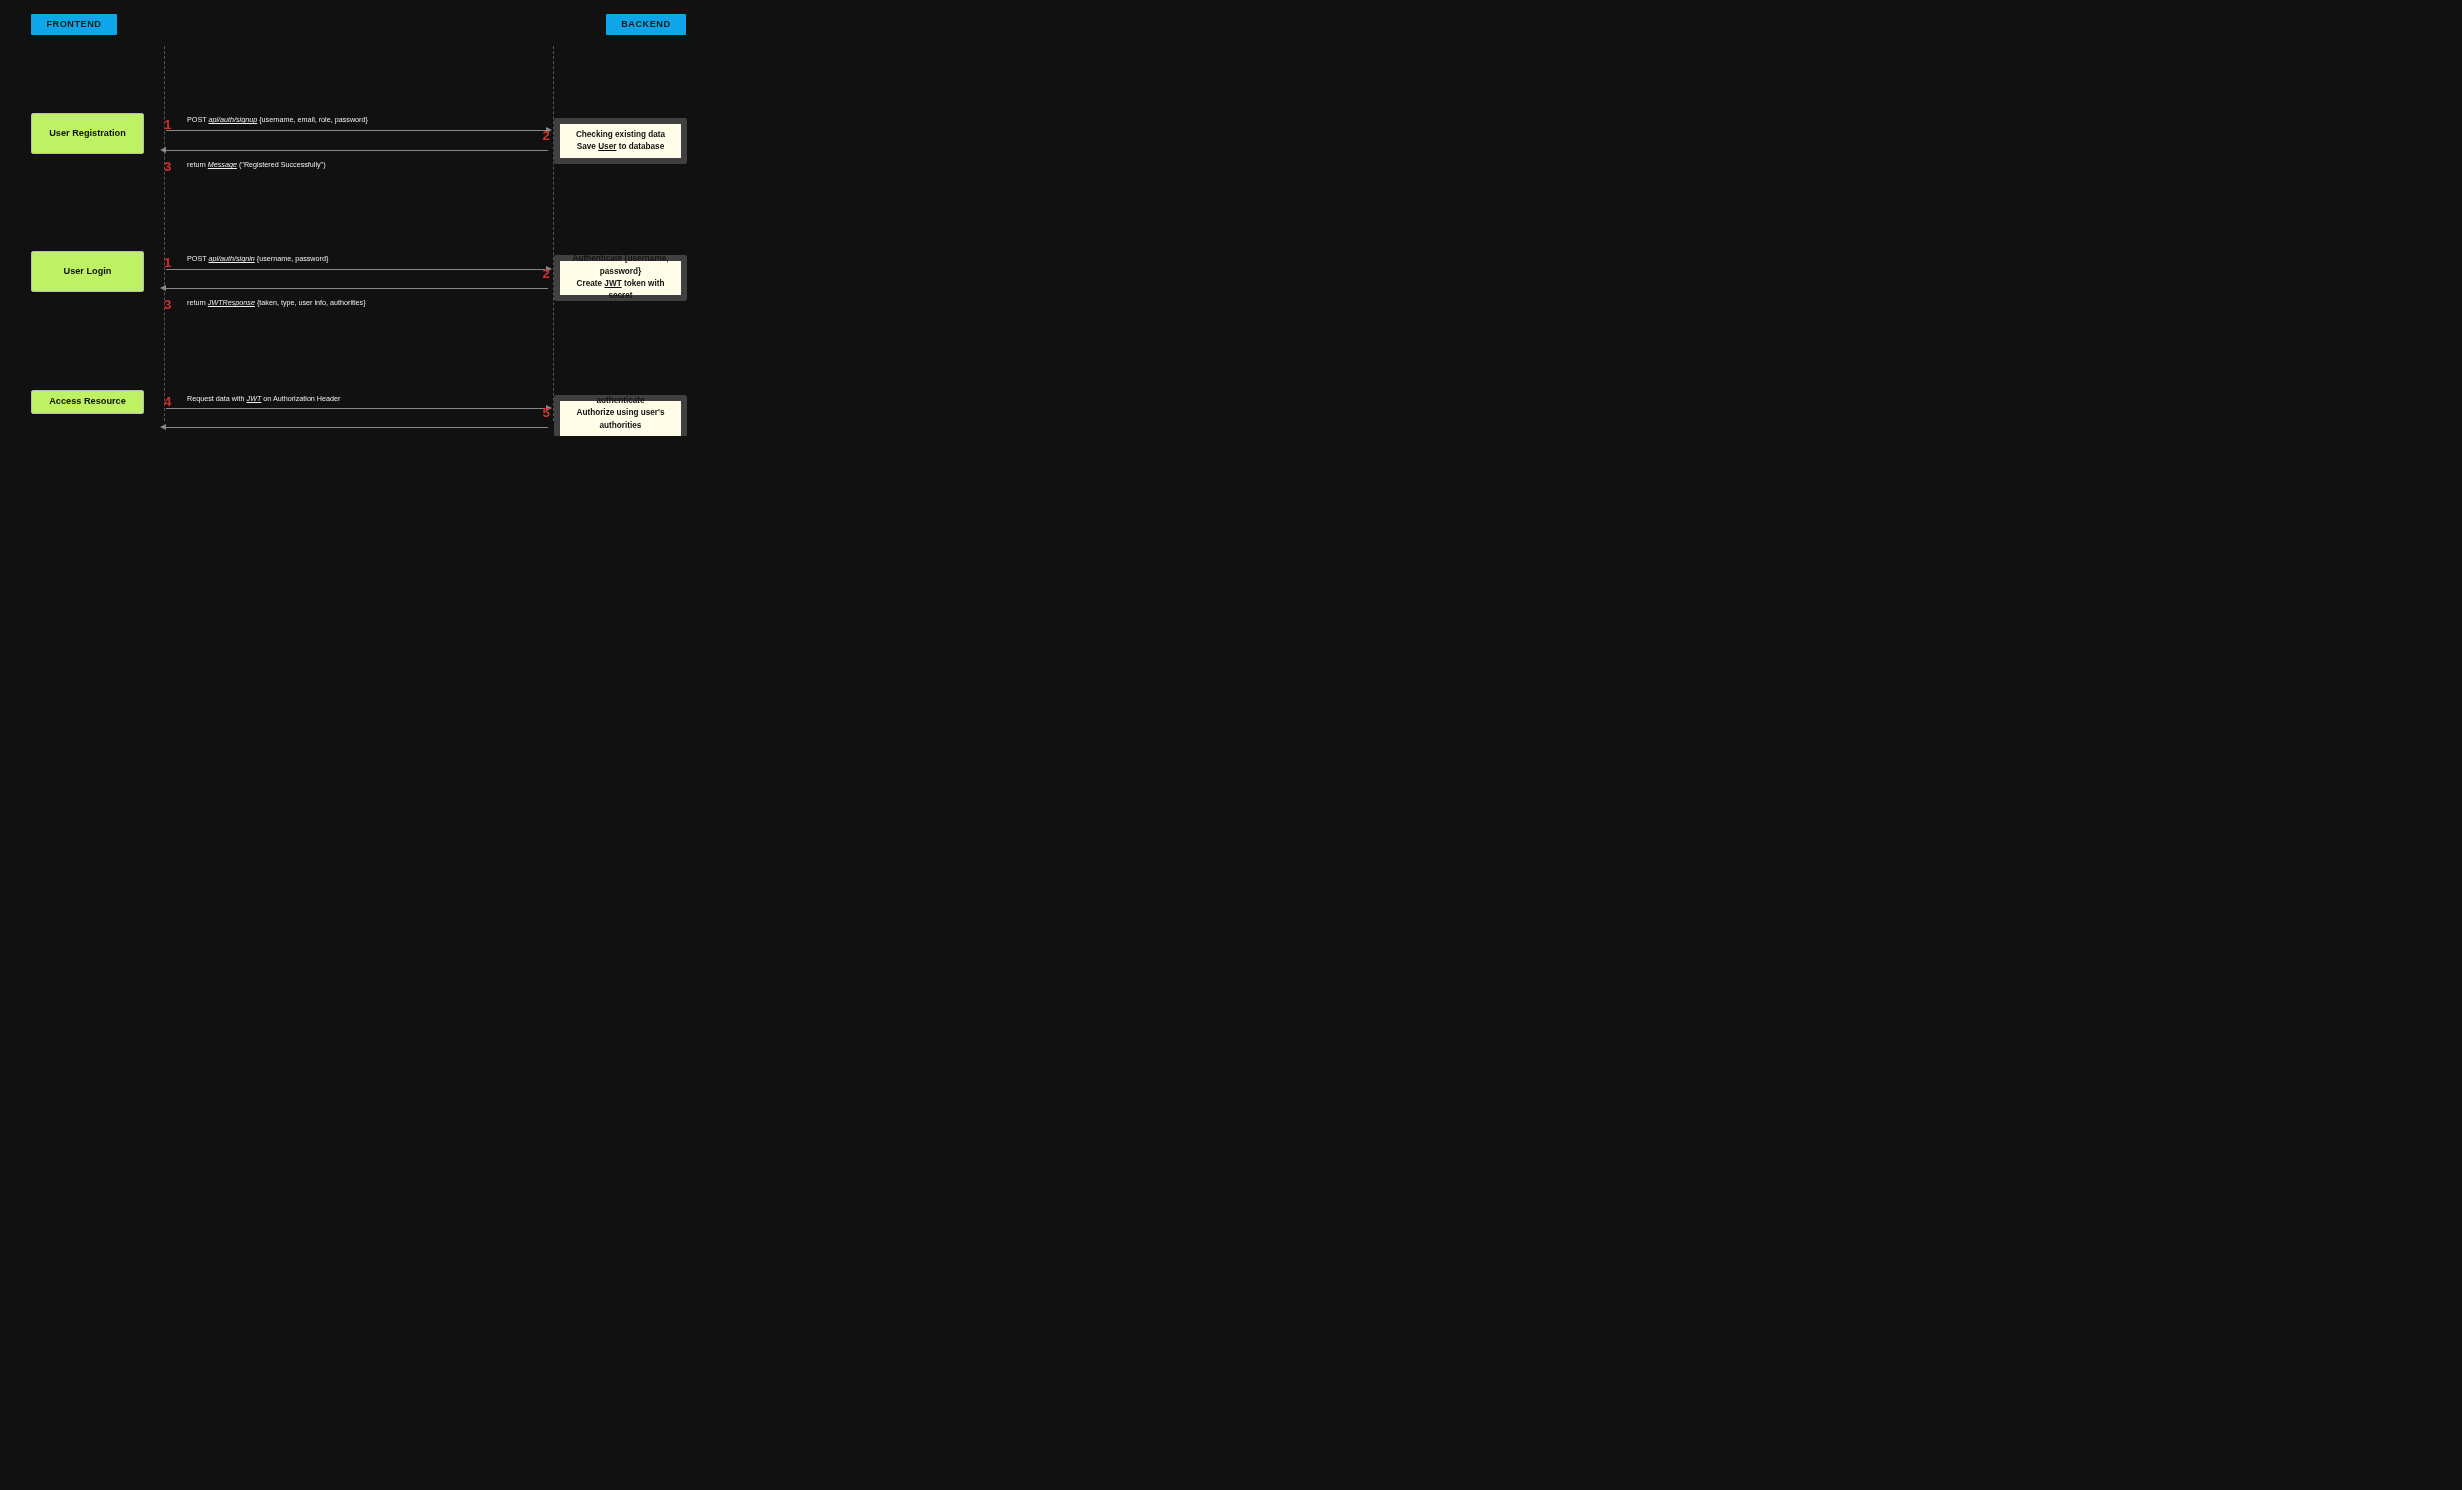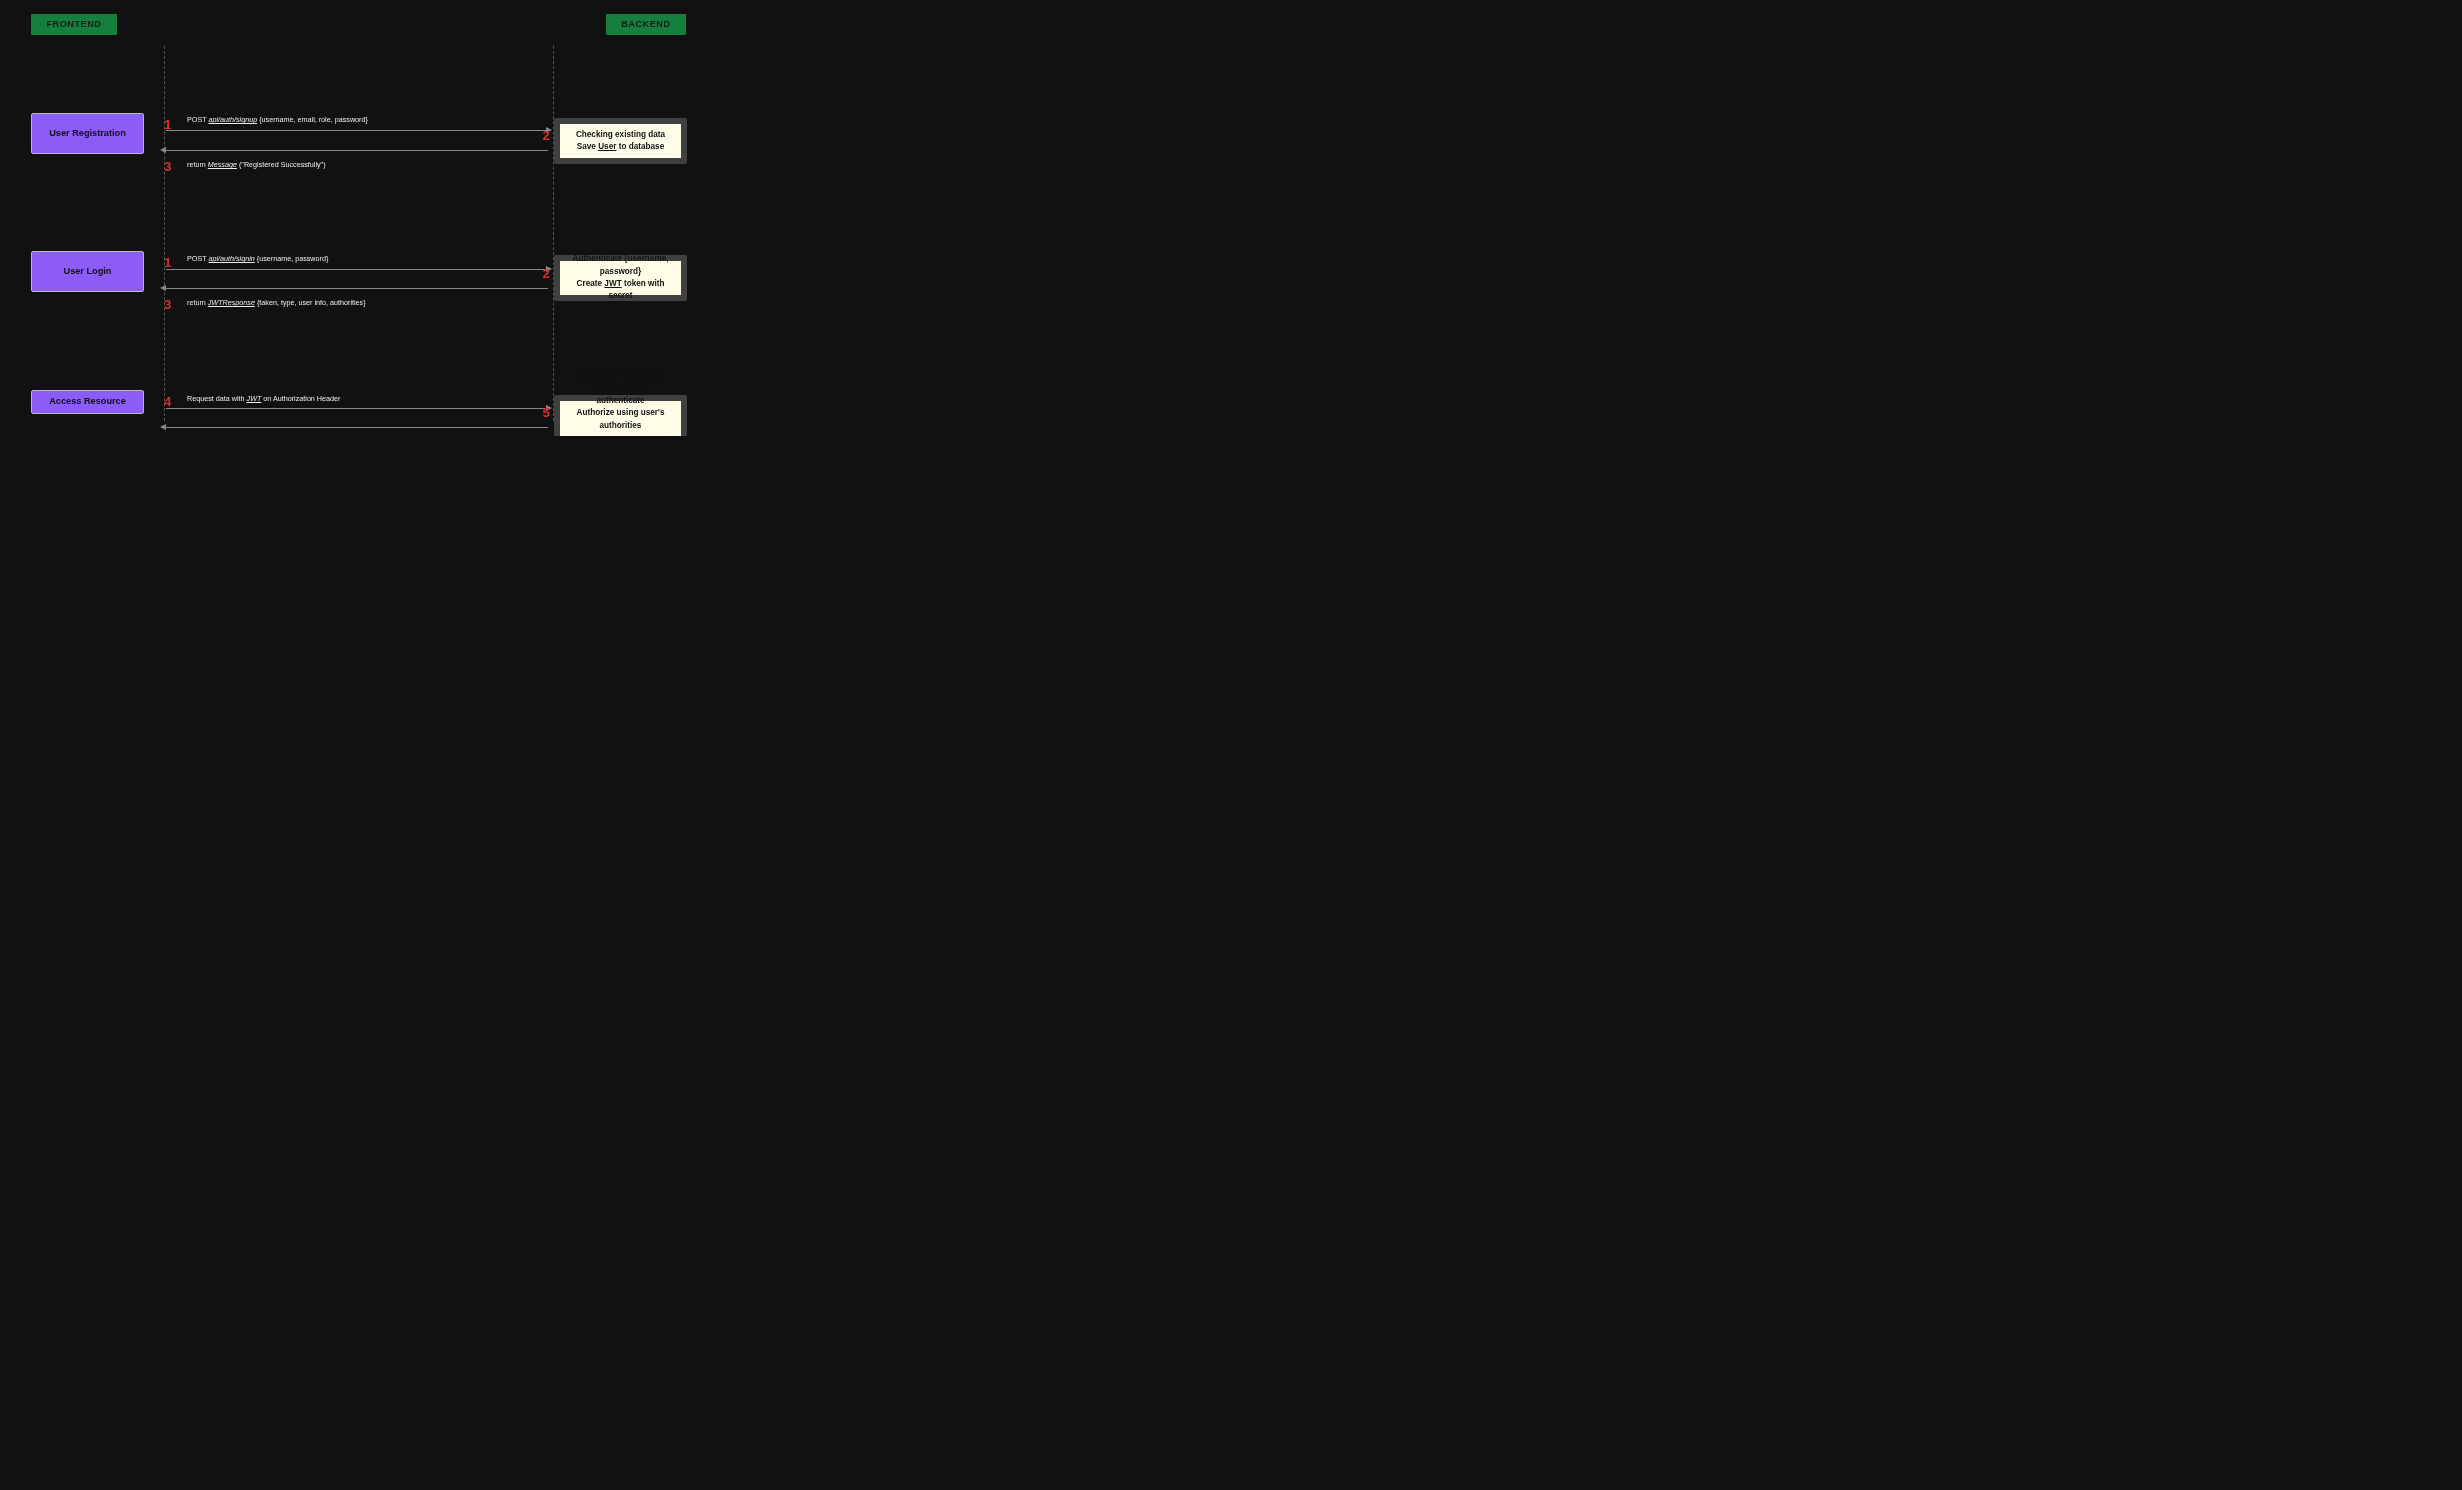--- a/index.html
+++ b/index.html
@@ -16,21 +16,21 @@
       position: relative;
       width: 718px;
       min-height: 436px;
       padding: 15.4px 0;
     }
 
     
     .header-label {
       position: absolute;
       top: 14.4px;
-      background: #15803d;
+      background: #0ea5e9;
       color: #1a1a1a;
       font-weight: 900;
       font-size: 9.2px;
       padding: 5.1px 15.4px;
       letter-spacing: 0.5px;
       border-radius: 1px;
     }
 
     .header-frontend {
       left: 31px;
@@ -54,21 +54,21 @@
     }
 
     .vline-right {
       right: 164px;
     }
 
     
     .actor-box {
       position: absolute;
       left: 31px;
-      background: #8b5cf6;
+      background: #bef264;
       border: 1px solid #bbb;
       border-radius: 2.1px;
       width: 113px;
       display: flex;
       align-items: center;
       justify-content: center;
       padding: 9.2px 6.2px;
     }
 
     .actor-box span {

